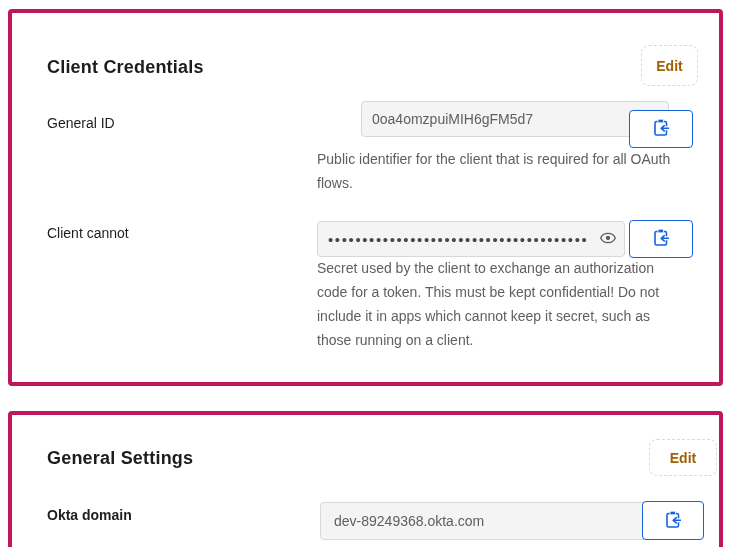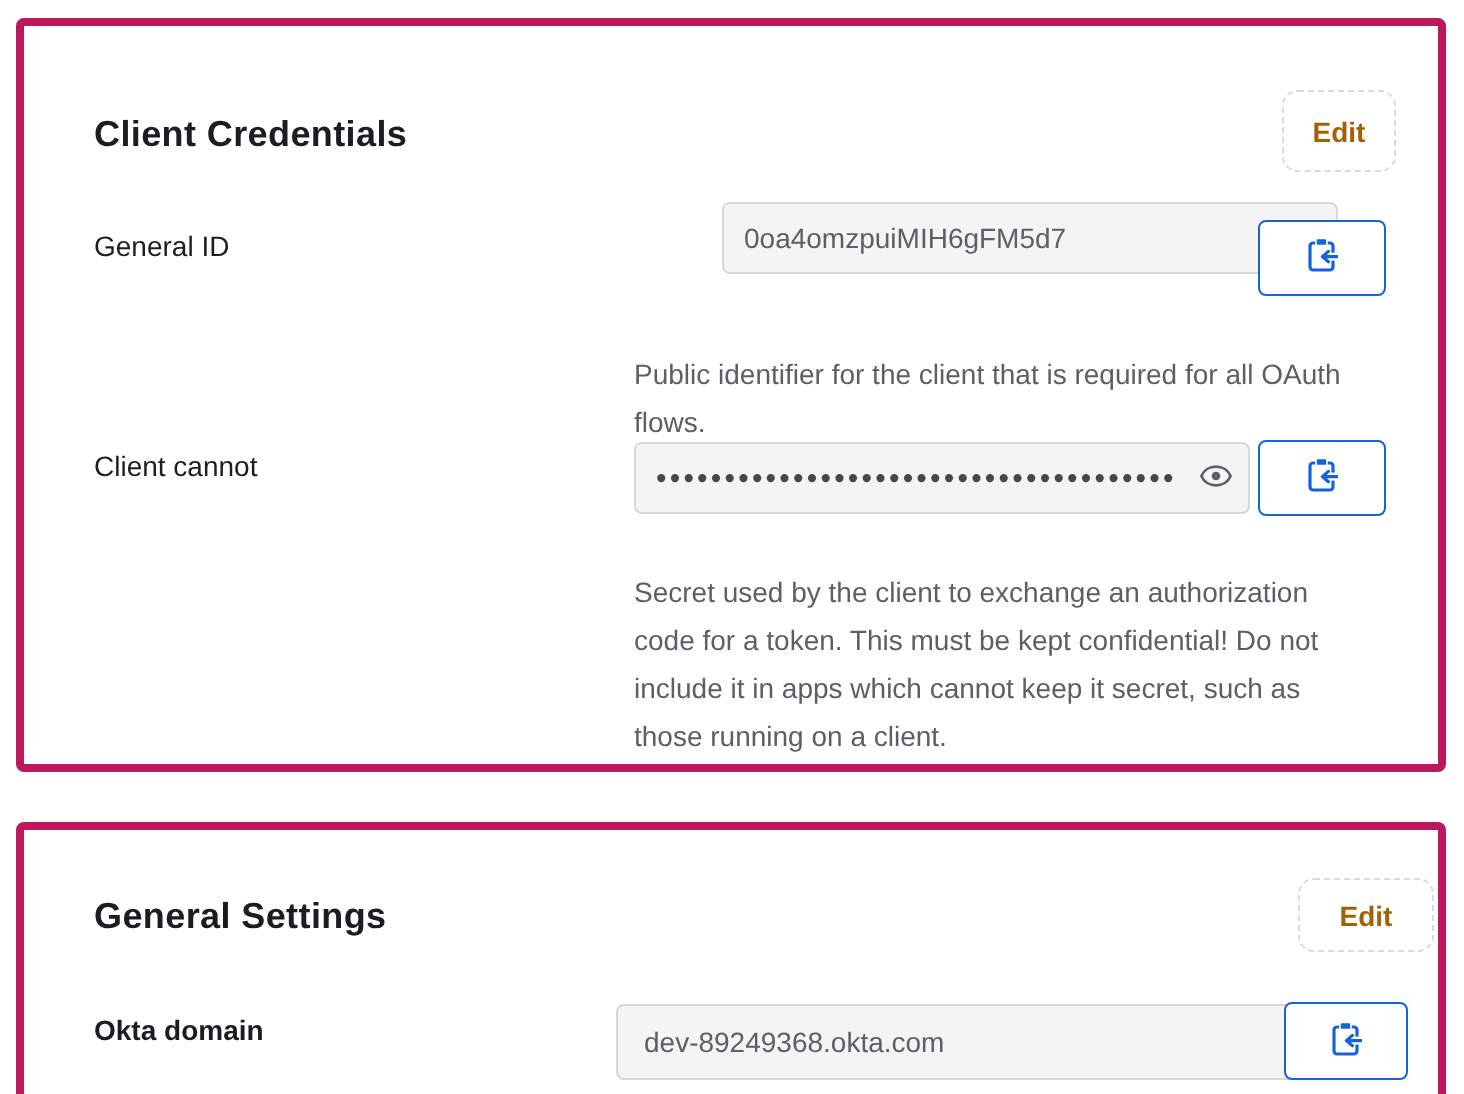--- a/index.html
+++ b/index.html
@@ -108,40 +108,39 @@
     cursor: pointer;
     box-sizing: border-box;
   }
   .help-text {
     position: absolute;
     font-size: 14px;
     line-height: 24px;
     color: #5e5e64;
     white-space: pre-line;
     width: 400px;
-    margin-top: 28px;
   }
 
   
   #cc-title      { top: 43px; }
   #cc-edit       { left: 629px; top: 32px; width: 57px; height: 41px; }
   #cc-label-id   { top: 100px; }
   #cc-input-id   { left: 305px; top: 88px;  width: 308px; height: 36px; margin-left: 44px; }
   #cc-copy-id    { left: 617px; top: 97px;  width: 64px;  height: 38px; }
   #cc-help-id    { left: 305px; top: 134px; }
   #cc-label-sec  { top: 210px; }
   #cc-input-sec  { left: 305px; top: 208px; width: 308px; height: 36px; padding-right: 30px; }
   #cc-copy-sec   { left: 617px; top: 207px; width: 64px;  height: 38px; }
   #cc-help-sec   { left: 305px; top: 243px; }
 
   
   #gs-title      { top: 32px; }
   #gs-edit       { left: 637px; top: 24px; width: 68px; height: 37px; }
   #gs-label-dom  { top: 90px; font-weight: bold; }
-  #gs-input-dom  { left: 296px; top: 87px; width: 377px; height: 38px; padding-left: 13px; }
+  #gs-input-dom  { left: 308px; top: 87px; width: 377px; height: 38px; padding-left: 13px; }
   #gs-copy-dom   { left: 630px; top: 86px; width: 62px;  height: 39px; }
 </style>
 </head>
 <body>
 
 <section class="card" id="card-client-credentials">
 
   <h2 class="card-title" id="cc-title">Client Credentials</h2>
 
   <button class="edit-btn" id="cc-edit">Edit</button>

